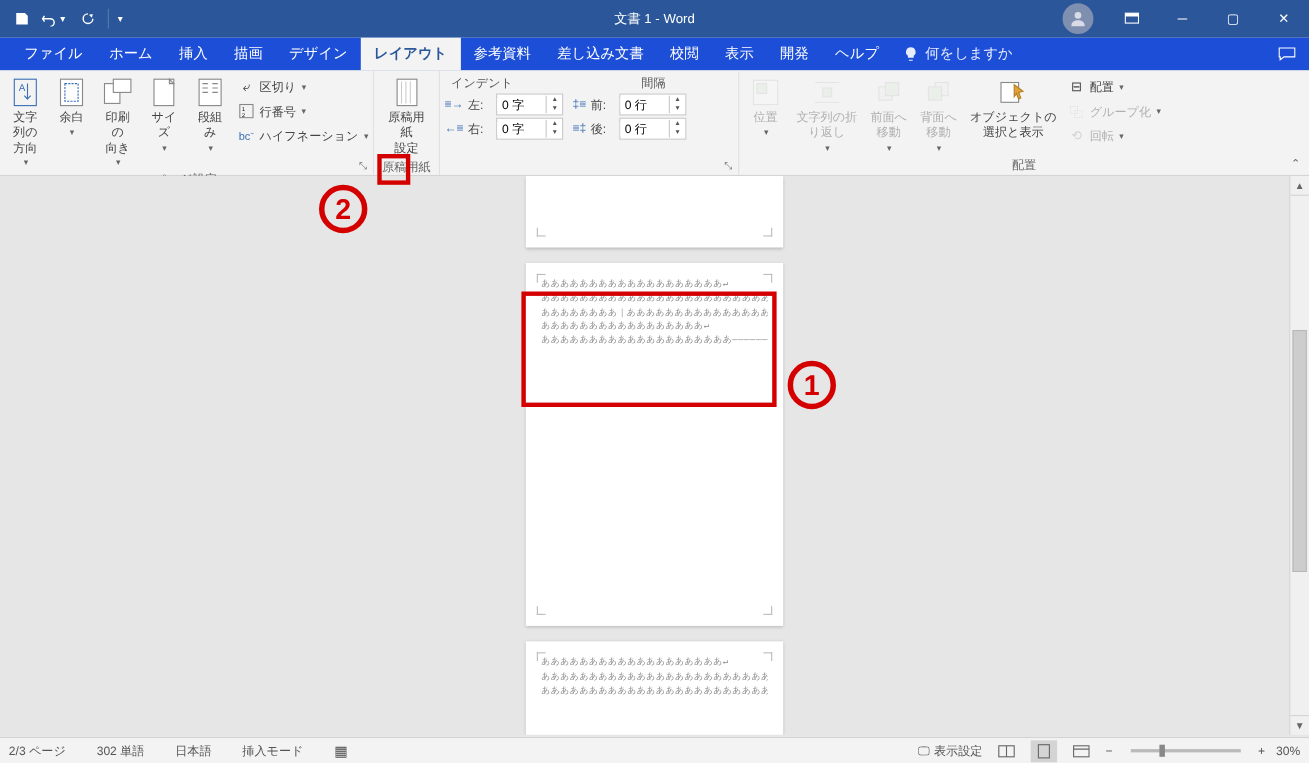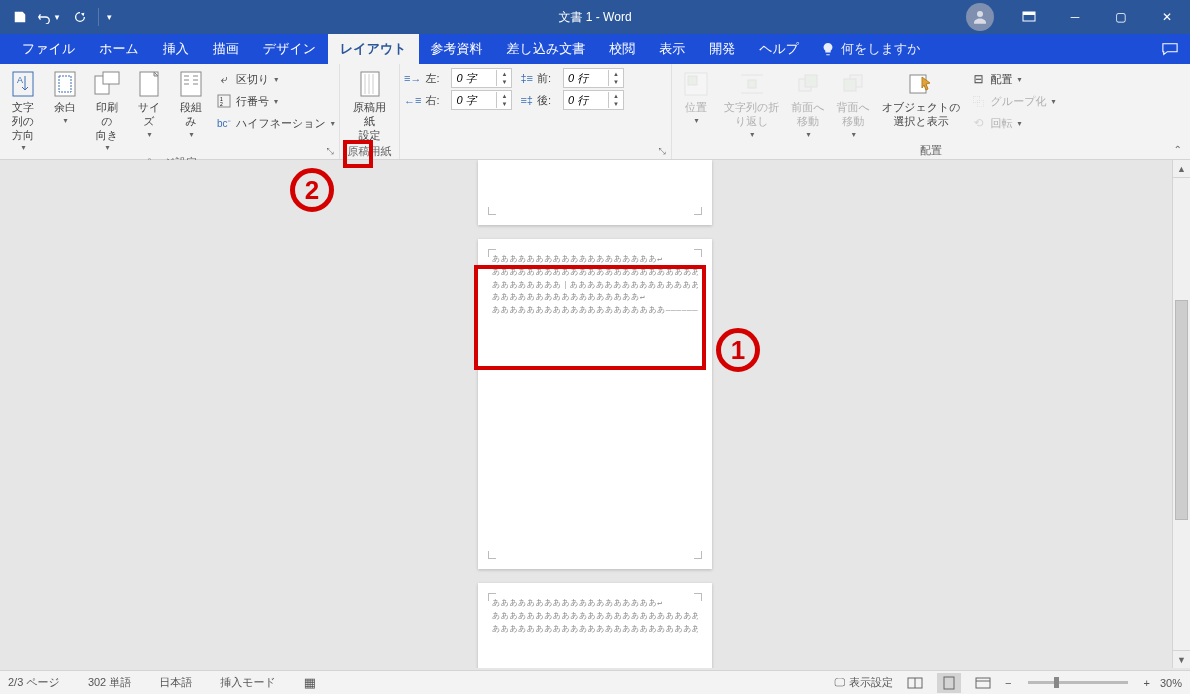--- a/index.html
+++ b/index.html
@@ -35,21 +35,21 @@
 .smallbtn .ic { width: 16px; height: 16px; display:flex; align-items:center; justify-content:center; font-size:12px;}
 .vstack { display: flex; flex-direction: column; gap: 0px; }
 .chev { font-size: 8px; color: #666; margin-left: 1px; }
 .launcher { position: absolute; right: 2px; bottom: 1px; width: 14px; height: 14px; font-size: 9px; color: #666; display:flex; align-items:center; justify-content:center; border:1px solid transparent;}
 .disabled { color: #b0b0b0; }
 .disabled .ic svg, .disabled .ic { opacity: 0.45; }
 
 .spin-field { display: flex; align-items: center; gap: 4px; }
 .spin-field .lbl { width: 22px; font-size: 11px; }
 .spin-input { display:flex; align-items:center; border:1px solid #c8c8c8; background:#fff; height:20px;}
-.spin-input input { border: none; width: 44px; font-size: 11px; padding: 0 4px; outline: none; font-style: italic; }
+.spin-input input { border: none; width: 44px; font-size: 11px; padding: 0 4px; outline: none; }
 .spin-btns { display:flex; flex-direction:column; border-left:1px solid #c8c8c8;}
 .spin-btns span{ font-size:6px; line-height:8px; width:14px; text-align:center; color:#555; cursor:pointer;}
 
 .collapse-caret { position:absolute; right:8px; bottom:4px; font-size:10px; color:#666;}
 
 
 .docarea { position: absolute; top: 160px; left: 9px; right: 9px; bottom: 26px; background: #e6e6e6; overflow: hidden; }
 .scrollbar-v { position:absolute; top:160px; right:0; width:18px; bottom:26px; background:#f0f0f0; border-left:1px solid #d4d4d4;}
 .scroll-up, .scroll-down{ height:18px; display:flex; align-items:center; justify-content:center; font-size:9px; color:#666;}
 .scroll-up{ border-bottom:1px solid #d4d4d4;}
@@ -260,20 +260,24 @@
           </span>
         <span style="white-space:pre-line">原稿用紙
 設定</span>
       </div>
     </div>
     <div class="group-label">原稿用紙</div>
   </div>
 
   <div class="group" style="width:272px">
     <div class="group-body" style="flex-direction:column; width:100%; gap:2px; padding-top:2px;">
+      <div style="display:flex; font-size:11px; color:#555;">
+        <span style="width:130px; padding-left:6px">インデント</span>
+        <span style="width:120px; text-align:center">間隔</span>
+      </div>
       <div style="display:flex; gap:8px;">
         <div class="spin-field">
           <span class="ic" style="color:#3a6fb7">≡→</span>
           <span class="lbl">左:</span>
           <span class="spin-input">
               <input value="0 字" style="">
               <span class="spin-btns">
                 <span>▲</span>
                 <span>▼</span>
               </span>

